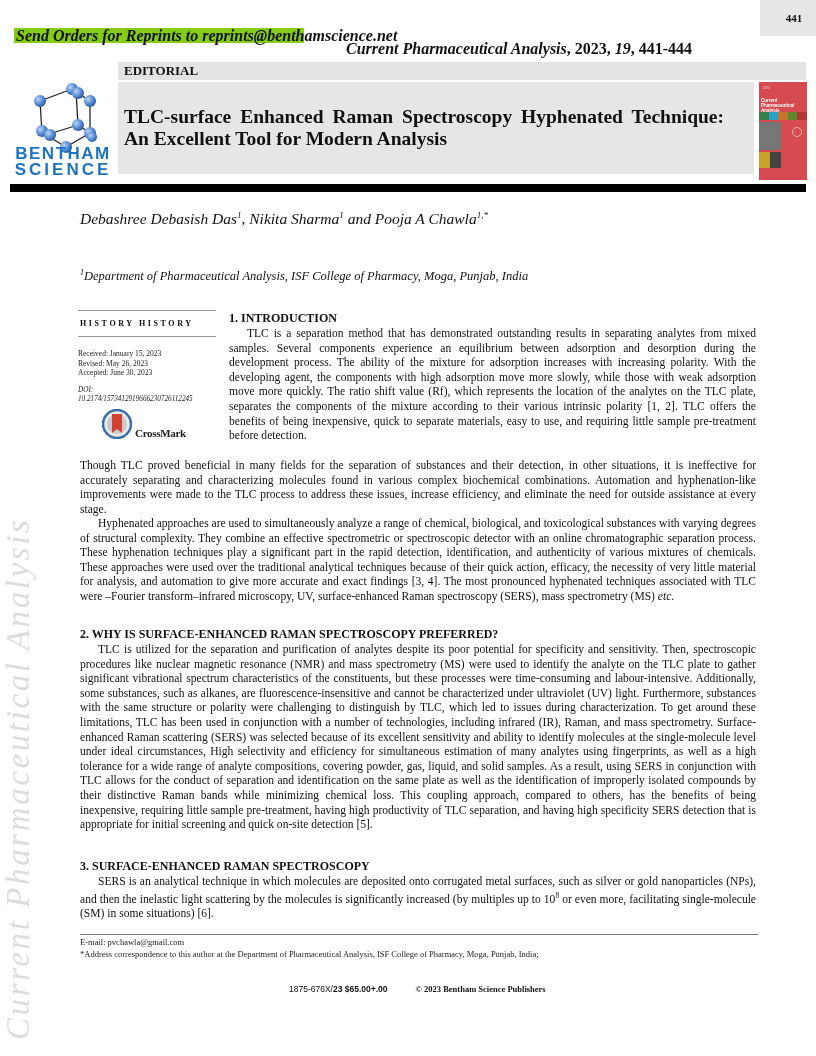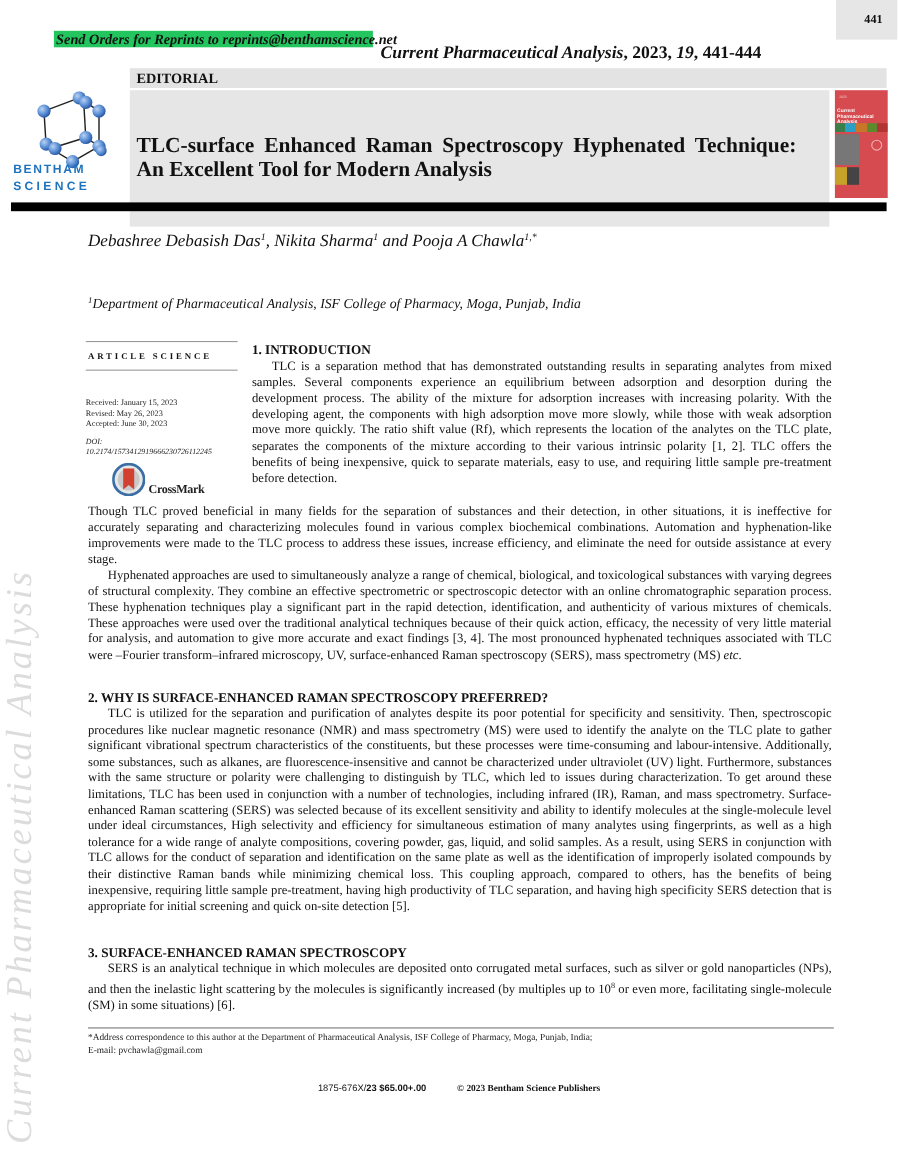--- a/index.html
+++ b/index.html
@@ -6,34 +6,34 @@
   html, body { width: 816px; height: 1056px; background: #ffffff; overflow: hidden; }
   body { position: relative; font-family: "Liberation Serif", serif; color: #111; }
 
   .page-number {
     position: absolute; left: 760px; top: 0; width: 56px; height: 36px;
     background: #e6e6e6; font-weight: bold; font-size: 11px;
     display: flex; align-items: center; justify-content: center; padding-left: 12px;
   }
   .reprints {
     position: absolute; left: 14px; top: 28px; width: 290px; height: 15px;
-    background: #22c55e; font-style: italic; font-weight: bold; font-size: 13px;
-    line-height: 15px; padding-left: 2px; white-space: nowrap; margin-left: 35px;
+    background: #84cc16; font-style: italic; font-weight: bold; font-size: 16px;
+    line-height: 15px; padding-left: 2px; white-space: nowrap;
   }
   .citation {
     position: absolute; left: 346px; top: 40px; font-style: italic; font-weight: bold;
     font-size: 16px; white-space: nowrap;
   }
   .citation .plain { font-style: normal; }
   .editorial-bar {
     position: absolute; left: 118px; top: 62px; width: 688px; height: 18px;
     background: #e3e3e3; font-weight: bold; font-size: 13px; line-height: 18px; padding-left: 6px;
   }
   .title-box {
-    position: absolute; left: 118px; top: 82px; width: 636px; height: 124px;
+    position: absolute; left: 118px; top: 82px; width: 636px; height: 92px;
     background: #e6e6e6; display: flex; align-items: center; padding-left: 6px;
   }
   .title-box h1 {
     font-size: 19.5px; font-weight: bold; line-height: 22px; text-align: justify;
     text-align-last: left; width: 600px;
   }
   .cover {
     position: absolute; left: 759px; top: 82px; width: 48px; height: 98px;
     background: #d64b4f; overflow: hidden;
   }
@@ -43,39 +43,39 @@
     background: linear-gradient(90deg,#3a7f4a 0 20%,#2a9fc7 20% 40%,#c7762a 40% 60%,#5c8a2d 60% 80%,#b23434 80%); }
   .cover .c-img1 { position:absolute; left:0; top:40px; width:22px; height:28px; background:#777; }
   .cover .c-img2 { position:absolute; left:0; top:70px; width:22px; height:16px;
     background: linear-gradient(90deg,#c7a22a 0 50%,#444 50%); }
   .cover .c-seal { position:absolute; left:33px; top:45px; width:10px; height:10px; border-radius:50%; border:1px solid #f1b1b1; }
 
   .logo { position: absolute; left: 10px; top: 83px; width: 104px; height: 96px; }
   .logo-text {
     position: absolute; left: 12px; top: 146px; width: 102px;
     font-family: "Liberation Sans", sans-serif; font-weight: bold; color: #1e73be;
-    font-size: 11px; line-height: 16px; letter-spacing: 1.5px;
+    font-size: 17px; line-height: 16px; letter-spacing: 1.5px; text-align: center;
   }
   .logo-text div:last-child { letter-spacing: 3px; }
 
   .thick-rule { position: absolute; left: 10px; top: 184px; width: 796px; height: 8px; background: #000; }
 
   .authors {
     position: absolute; left: 80px; top: 210px; font-size: 15.5px; white-space: nowrap; font-style: italic;
   }
   .authors sup { font-size: 9px; vertical-align: 6px; }
   .affiliation {
     position: absolute; left: 80px; top: 268px; font-size: 12.5px; font-style: italic; white-space: nowrap;
   }
   .affiliation sup { font-size: 8px; vertical-align: 5px; }
 
   .history { position: absolute; left: 78px; top: 310px; width: 138px; }
   .history .hr { height: 1px; background: #999; }
   .history .hhead { font-family: "Liberation Serif", serif; font-size: 8px; font-weight: bold; letter-spacing: 2.6px; padding: 8px 0 8px 2px; white-space: nowrap; }
-  .history .dates { margin-top: 24px; font-size: 7.5px; line-height: 9.5px; color: #222; }
+  .history .dates { margin-top: 12px; font-size: 7.5px; line-height: 9.5px; color: #222; }
   .history .doi { margin-top: 8px; font-size: 7.2px; font-style: italic; line-height: 9.5px; color: #222; white-space: nowrap; }
   .crossmark { display: flex; align-items: flex-end; margin-top: 4px; margin-left: 24px; }
   .crossmark .cm-icon { width: 30px; height: 30px; }
   .crossmark .cm-label { font-size: 11px; font-weight: bold; margin-left: 3px; color: #222; letter-spacing: -0.3px; }
 
   .body-text { font-size: 11.55px; line-height: 14.6px; text-align: justify; }
   .heading { font-weight: bold; font-size: 12px; line-height: 14px; white-space: nowrap; }
 
   .intro-heading { position: absolute; left: 229px; top: 311px; }
   .intro-para1 { position: absolute; left: 229px; top: 326px; width: 527px; text-indent: 18px; }
@@ -165,21 +165,21 @@
 <div class="thick-rule"></div>
 
 <div class="authors">
   <span>Debashree Debasish Das</span><sup>1</sup><span>, </span><span>Nikita Sharma</span><sup>1</sup><span> and </span><span>Pooja A Chawla</span><sup>1,*</sup>
 </div>
 
 <div class="affiliation"><sup>1</sup><span>Department of Pharmaceutical Analysis, ISF College of Pharmacy, Moga, Punjab, India</span></div>
 
 <div class="history">
   <div class="hr"></div>
-  <div class="hhead">ARTICLE SCIENCE</div>
+  <div class="hhead">HISTORY HISTORY</div>
   <div class="hr"></div>
   <div class="dates">
     <div>Received: January 15, 2023</div>
     <div>Revised: May 26, 2023</div>
     <div>Accepted: June 30, 2023</div>
   </div>
   <div class="doi">
     <div>DOI:</div>
     <div>10.2174/1573412919666230726112245</div>
   </div>
@@ -199,19 +199,19 @@
 <div class="body-text para2"><span>Hyphenated approaches are used to simultaneously analyze a range of chemical, biological, and toxicological substances with varying degrees of structural complexity. They combine an effective spectrometric or spectroscopic detector with an online chromatographic separation process. These hyphenation techniques play a significant part in the rapid detection, identification, and authenticity of various mixtures of chemicals. These approaches were used over the traditional analytical techniques because of their quick action, efficacy, the necessity of very little material for analysis, and automation to give more accurate and exact findings [3, 4]. The most pronounced hyphenated techniques associated with TLC were –Fourier transform–infrared microscopy, UV, surface-enhanced Raman spectroscopy (SERS), mass spectrometry (MS) </span><i>etc</i><span>.</span></div>
 
 <div class="heading sec2-heading">2. WHY IS SURFACE-ENHANCED RAMAN SPECTROSCOPY PREFERRED?</div>
 <div class="body-text sec2-para">TLC is utilized for the separation and purification of analytes despite its poor potential for specificity and sensitivity. Then, spectroscopic procedures like nuclear magnetic resonance (NMR) and mass spectrometry (MS) were used to identify the analyte on the TLC plate to gather significant vibrational spectrum characteristics of the constituents, but these processes were time-consuming and labour-intensive. Additionally, some substances, such as alkanes, are fluorescence-insensitive and cannot be characterized under ultraviolet (UV) light. Furthermore, substances with the same structure or polarity were challenging to distinguish by TLC, which led to issues during characterization. To get around these limitations, TLC has been used in conjunction with a number of technologies, including infrared (IR), Raman, and mass spectrometry. Surface-enhanced Raman scattering (SERS) was selected because of its excellent sensitivity and ability to identify molecules at the single-molecule level under ideal circumstances, High selectivity and efficiency for simultaneous estimation of many analytes using fingerprints, as well as a high tolerance for a wide range of analyte compositions, covering powder, gas, liquid, and solid samples. As a result, using SERS in conjunction with TLC allows for the conduct of separation and identification on the same plate as well as the identification of improperly isolated compounds by their distinctive Raman bands while minimizing chemical loss. This coupling approach, compared to others, has the benefits of being inexpensive, requiring little sample pre-treatment, having high productivity of TLC separation, and having high specificity  SERS detection that is appropriate for initial screening and quick on-site detection [5].</div>
 
 <div class="heading sec3-heading">3. SURFACE-ENHANCED RAMAN SPECTROSCOPY</div>
 <div class="body-text sec3-para"><span>SERS is an analytical technique in which molecules are deposited onto corrugated metal surfaces, such as silver or gold nanoparticles (NPs), and then the inelastic light scattering by the molecules is significantly increased (by multiples up to 10</span><sup>8</sup><span> or even more, facilitating single-molecule (SM) in some situations) [6].</span></div>
 
 <div class="footnote-rule"></div>
 <div class="footnote">
+  <div>E-mail: pvchawla@gmail.com</div>
   <div>*Address correspondence to this author at the Department of Pharmaceutical Analysis, ISF College of Pharmacy, Moga, Punjab, India;</div>
-  <div>E-mail: pvchawla@gmail.com</div>
 </div>
 
 <div class="footer"><span class="issn">1875-676X/</span><span class="price">23 $65.00+.00</span><span class="copy">© 2023 Bentham Science Publishers</span></div>
 
 <div class="watermark">Current Pharmaceutical Analysis</div>
 
 </body></html>

